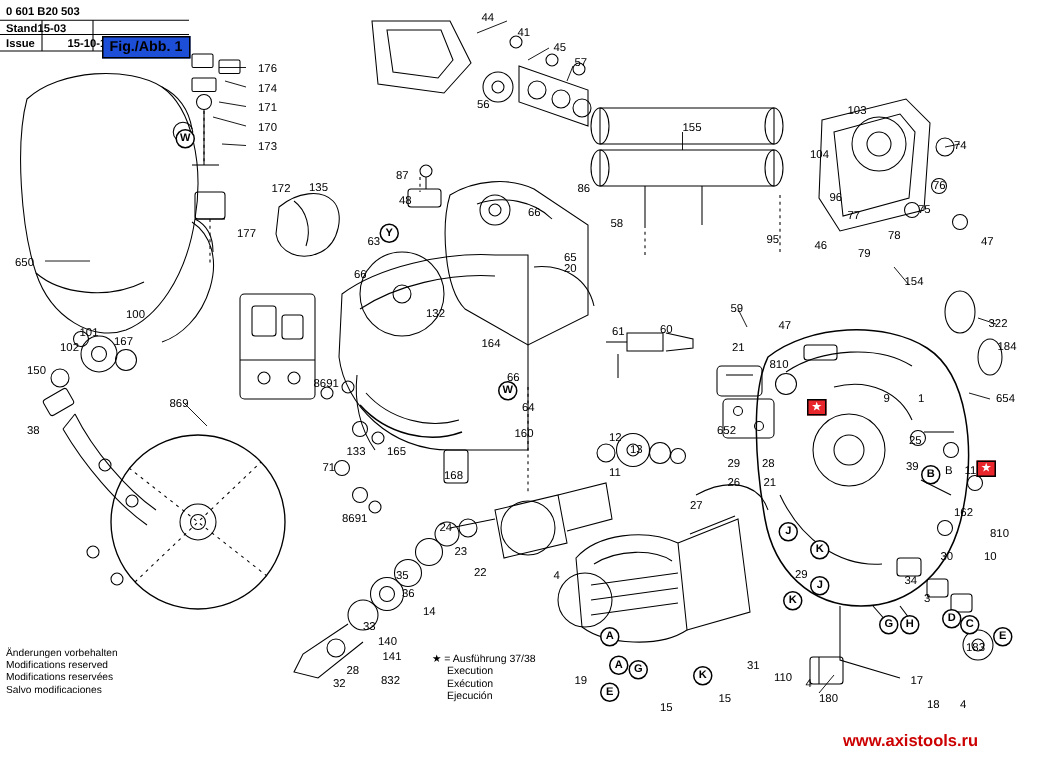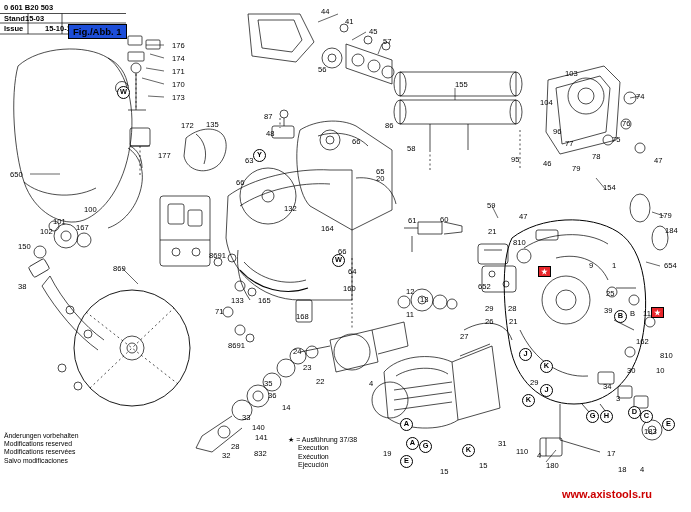--- a/index.html
+++ b/index.html
@@ -334,21 +334,21 @@
     <div class="num" style="left: 376px; top: 175px;">20</div>
     <div class="num" style="left: 236px; top: 179px;">66</div>
     <div class="num" style="left: 10px; top: 171px;">650</div>
     <div class="num" style="left: 284px; top: 205px;">132</div>
     <div class="num" style="left: 408px; top: 217px;">61</div>
     <div class="num" style="left: 440px; top: 216px;">60</div>
     <div class="num" style="left: 487px; top: 202px;">59</div>
     <div class="num" style="left: 519px; top: 213px;">47</div>
     <div class="num" style="left: 488px; top: 228px;">21</div>
     <div class="num" style="left: 513px; top: 239px;">810</div>
-    <div class="num" style="left: 659px; top: 212px;">179</div>
+    <div class="num" style="left: 659px; top: 212px;">322</div>
     <div class="num" style="left: 665px; top: 227px;">184</div>
     <div class="num" style="left: 589px; top: 262px;">9</div>
     <div class="num" style="left: 612px; top: 262px;">1</div>
     <div class="num" style="left: 664px; top: 262px;">654</div>
     <div class="num" style="left: 44px; top: 206px; padding-left: 40px;">100</div>
     <div class="num" style="left: 53px; top: 218px;">101</div>
     <div class="num" style="left: 40px; top: 228px;">102</div>
     <div class="num" style="left: 76px; top: 224px;">167</div>
     <div class="num" style="left: 18px; top: 243px;">150</div>
     <div class="num" style="left: 321px; top: 225px;">164</div>

